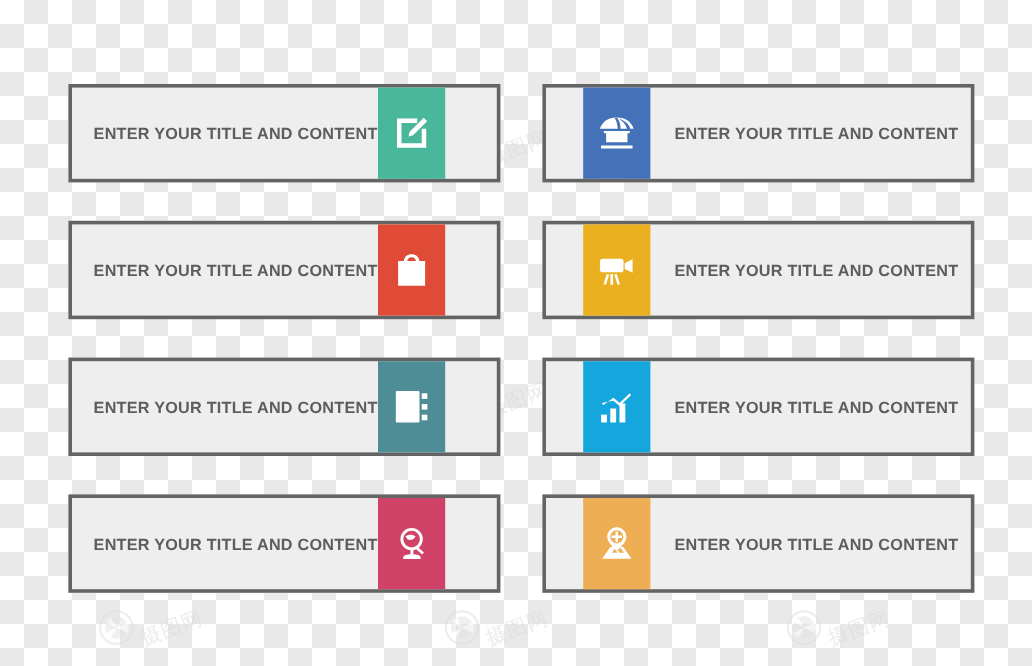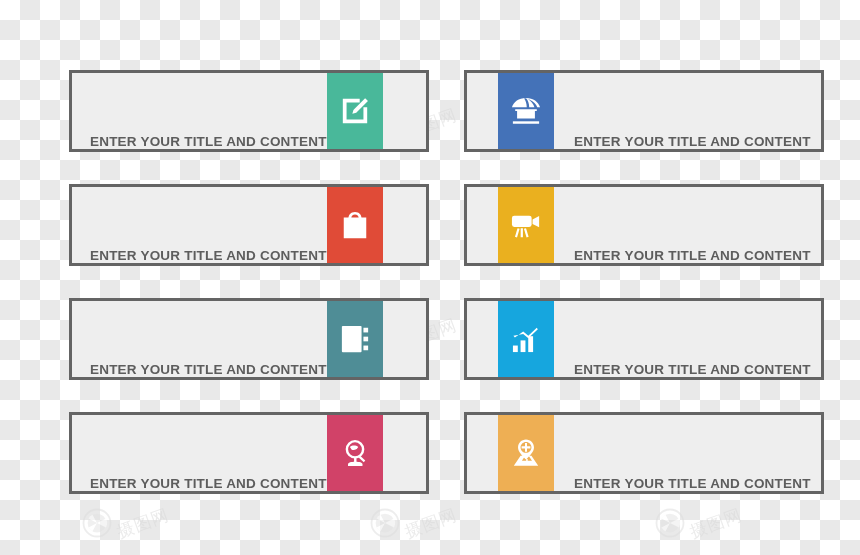--- a/index.html
+++ b/index.html
@@ -58,23 +58,22 @@
     font-weight: 500;
   }
 
   
   .card {
     position: absolute;
     box-sizing: border-box;
     border: 3px solid #646464;
     background: #eeeeee;
     display: flex;
-    align-items: flex-end;
+    align-items: center;
     z-index: 10;
-    margin-left: 12px;
   }
   .card .label {
     flex: 1 1 auto;
     display: flex;
     align-items: center;
     font-size: 13.5px;
     font-weight: bold;
     color: #5d5d5d;
     letter-spacing: 0.2px;
     white-space: nowrap;

